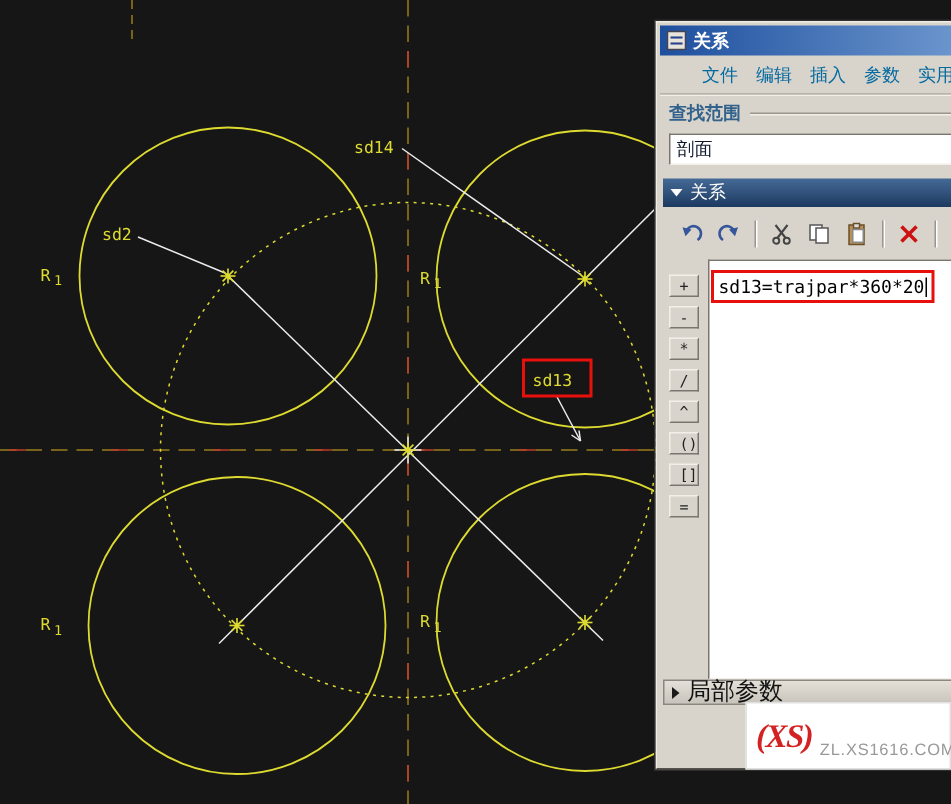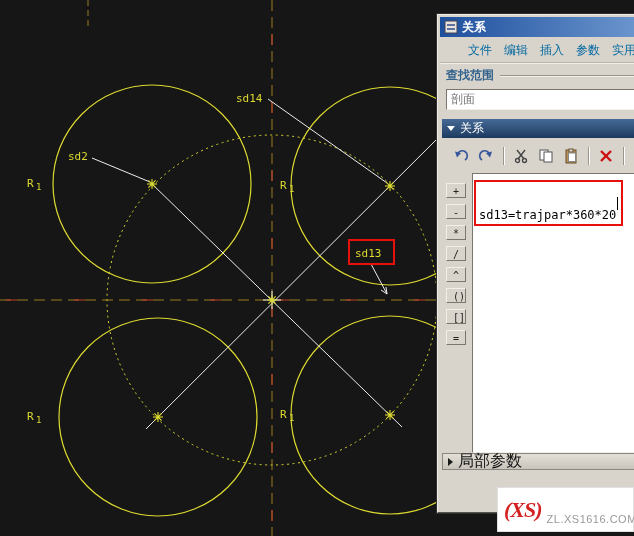--- a/index.html
+++ b/index.html
@@ -20,51 +20,51 @@
   .menubar{position:absolute;top:23px;left:2px;width:238px;height:25px;
            display:flex;align-items:center;padding-left:22px;box-sizing:border-box;
            border-bottom:1px solid #b8b4ac;box-shadow:0 1px 0 #f2efe8;}
   .menu-item{font-size:12px;color:#0369a1;padding:0 6px;line-height:25px;white-space:nowrap;cursor:default;}
   .lookin-row{position:absolute;top:52px;left:8px;width:228px;display:flex;align-items:center;}
   .lookin-label{font-size:12px;font-weight:bold;color:#33628c;white-space:nowrap;}
   .lookin-rule{flex:1;height:0;border-top:1px solid #9a968e;border-bottom:1px solid #f2efe8;margin-left:6px;}
   .combo{position:absolute;top:74px;left:8px;width:226px;height:21px;background:#fff;
          border:1px solid;border-color:#7a766e #f2efe8 #f2efe8 #7a766e;
          display:flex;align-items:center;box-sizing:border-box;}
-  .combo-value{font-size:12px;color:#737373;padding-left:4px;}
+  .combo-value{font-size:12px;color:#0f172a;padding-left:4px;}
   .section-header{position:absolute;top:104px;left:4px;width:232px;height:19px;
           background:linear-gradient(to bottom,#456a96,#1d3a60);display:flex;align-items:center;
           padding-left:5px;box-sizing:border-box;}
   .tri-down{width:0;height:0;border-left:4px solid transparent;border-right:4px solid transparent;
           border-top:5px solid #fff;margin-right:5px;}
   .section-label{color:#fff;font-size:12px;}
   .toolbar{position:absolute;top:126px;left:2px;width:238px;height:30px;
            display:flex;align-items:center;gap:3px;padding-left:10px;box-sizing:border-box;}
   .tb-btn{width:22px;height:22px;display:flex;align-items:center;justify-content:center;background:transparent;}
   .tb-sep{width:1px;height:18px;background:#9a968e;box-shadow:1px 0 0 #fff;margin:0 3px;}
   .ops-col{position:absolute;top:168px;left:8px;width:22px;display:flex;flex-direction:column;gap:6px;}
   .op-btn{width:20px;height:15px;background:#d8d4cc;border:1px solid;
           border-color:#f2efe8 #7a766e #7a766e #f2efe8;font-size:10px;line-height:13px;
           text-align:center;color:#222;font-family:"DejaVu Sans Mono",monospace;cursor:default;}
   .editor{position:absolute;top:158px;left:34px;width:206px;height:280px;background:#fff;
           border:1px solid;border-color:#7a766e #f2efe8 #f2efe8 #7a766e;box-sizing:border-box;
           padding:6px 0 0 2px;}
   .highlight-box{display:inline-flex;align-items:center;border:2px solid #e8100c;
           padding:2px 3px;margin-left:-1px;}
-  .editor-text{font-family:"DejaVu Sans Mono",monospace;font-size:12px;color:#000;white-space:pre;margin-top:24px;}
+  .editor-text{font-family:"DejaVu Sans Mono",monospace;font-size:12px;color:#000;white-space:pre;}
   .caret{display:inline-block;width:1px;height:13px;background:#000;margin-left:1px;}
   .local-bar{position:absolute;top:438px;left:4px;width:232px;height:17px;
           background:linear-gradient(to bottom,#e4e0d8,#c8c4bc);border:1px solid #8a8680;
           display:flex;align-items:center;padding-left:5px;box-sizing:border-box;}
   .tri-right{width:0;height:0;border-top:4px solid transparent;border-bottom:4px solid transparent;
           border-left:5px solid #1a1a1a;margin-right:5px;}
   .local-label{font-size:16px;color:#111;}
 
   
-  .watermark{position:absolute;left:497px;top:487px;width:137px;height:45px;z-index:3;
+  .watermark{position:absolute;left:497px;top:468px;width:137px;height:45px;z-index:3;
           background:#fff;display:flex;align-items:center;padding:2px 6px;box-sizing:border-box;
           border:1px solid #e0e0e0;}
   .wm-logo{color:#d42222;font-weight:bold;font-style:italic;font-size:22px;
           font-family:"Liberation Serif",serif;letter-spacing:-1px;margin-right:5px;}
   .wm-text{display:flex;flex-direction:column;line-height:1.1;}
   .wm-name{color:#cc2020;font-weight:bold;font-size:20px;white-space:nowrap;}
   .wm-url{color:#999;font-size:11px;letter-spacing:.5px;margin-top:20px;}
 </style>
 </head>
 <body>

